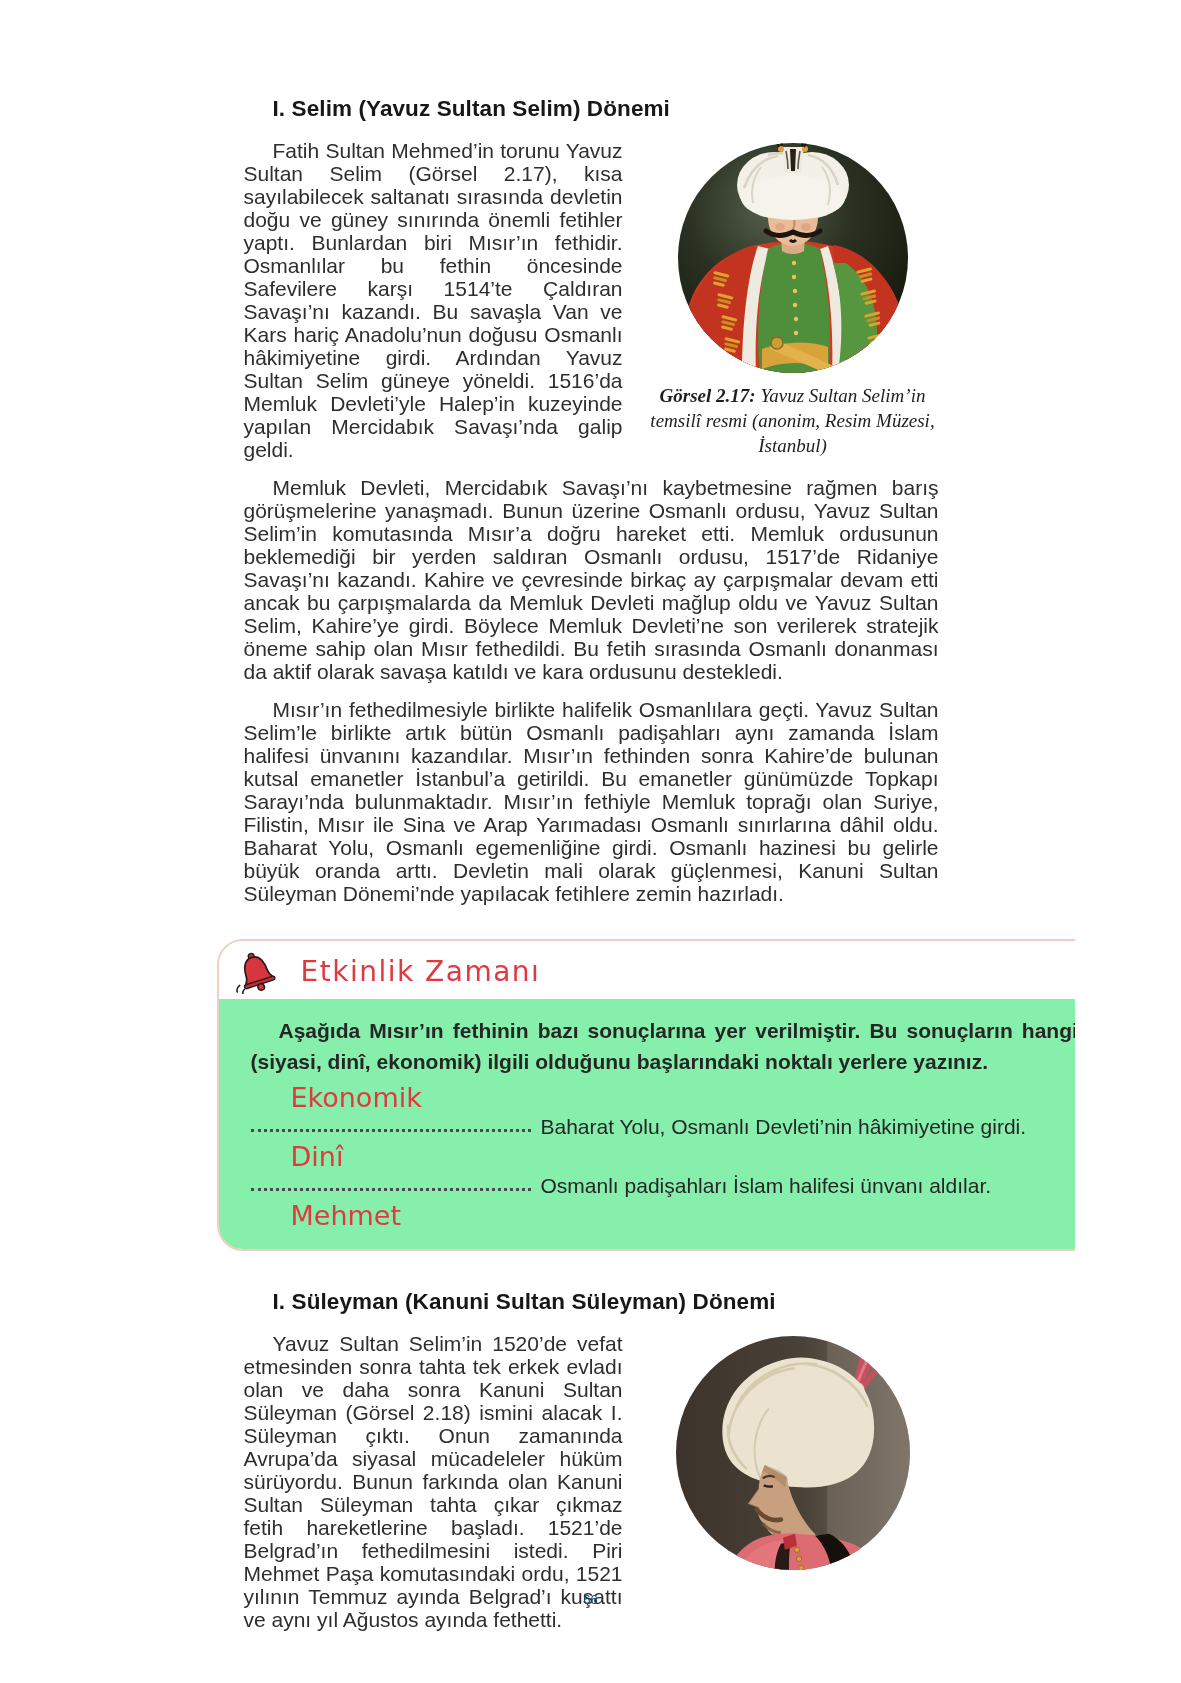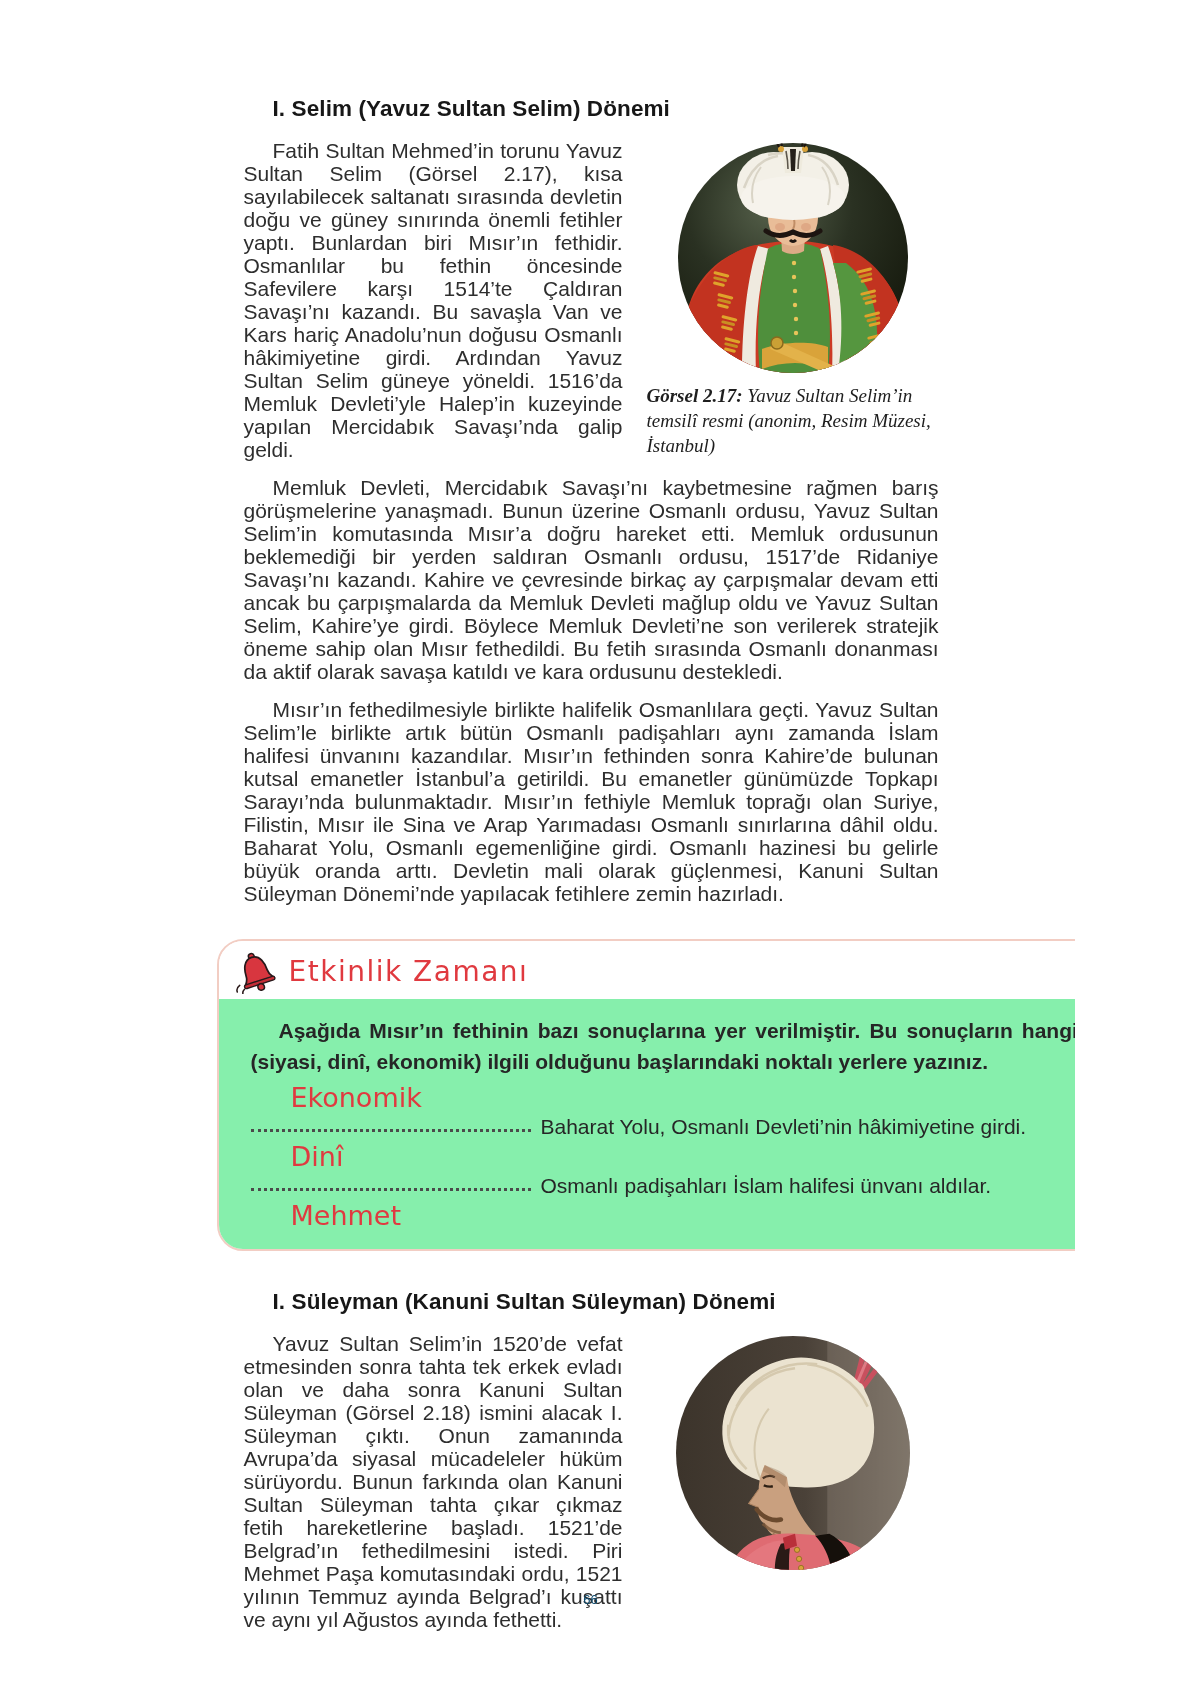--- a/index.html
+++ b/index.html
@@ -43,37 +43,37 @@
     margin: 0 auto 10px auto;
     display: block;
   }
   .figure.fig2 .circle-img { width: 234px; height: 234px; }
   .fig-caption {
     font-family: "Liberation Serif", serif;
     font-style: italic;
     font-size: 19px;
     line-height: 25px;
     color: #1e1e1e;
-    text-align: left;
+    text-align: center;
   }
   .fig-caption .cap-label { font-weight: bold; }
   
   .activity-box {
     clear: both;
     margin: 34px 0 0 -27px;
     width: 962px;
     border: 2px solid #f2cdc3;
     border-radius: 26px;
     background: #ffffff;
     overflow: hidden;
   }
   .activity-header {
     display: flex;
     align-items: center;
-    gap: 10px;
+    gap: 22px;
     padding: 7px 8px 5px 14px;
     background: #ffffff;
   }
   .activity-title {
     color: #e0393f;
     font-size: 28px;
     letter-spacing: 1.5px;
     font-family: "DejaVu Sans", sans-serif;
   }
   .activity-body {

